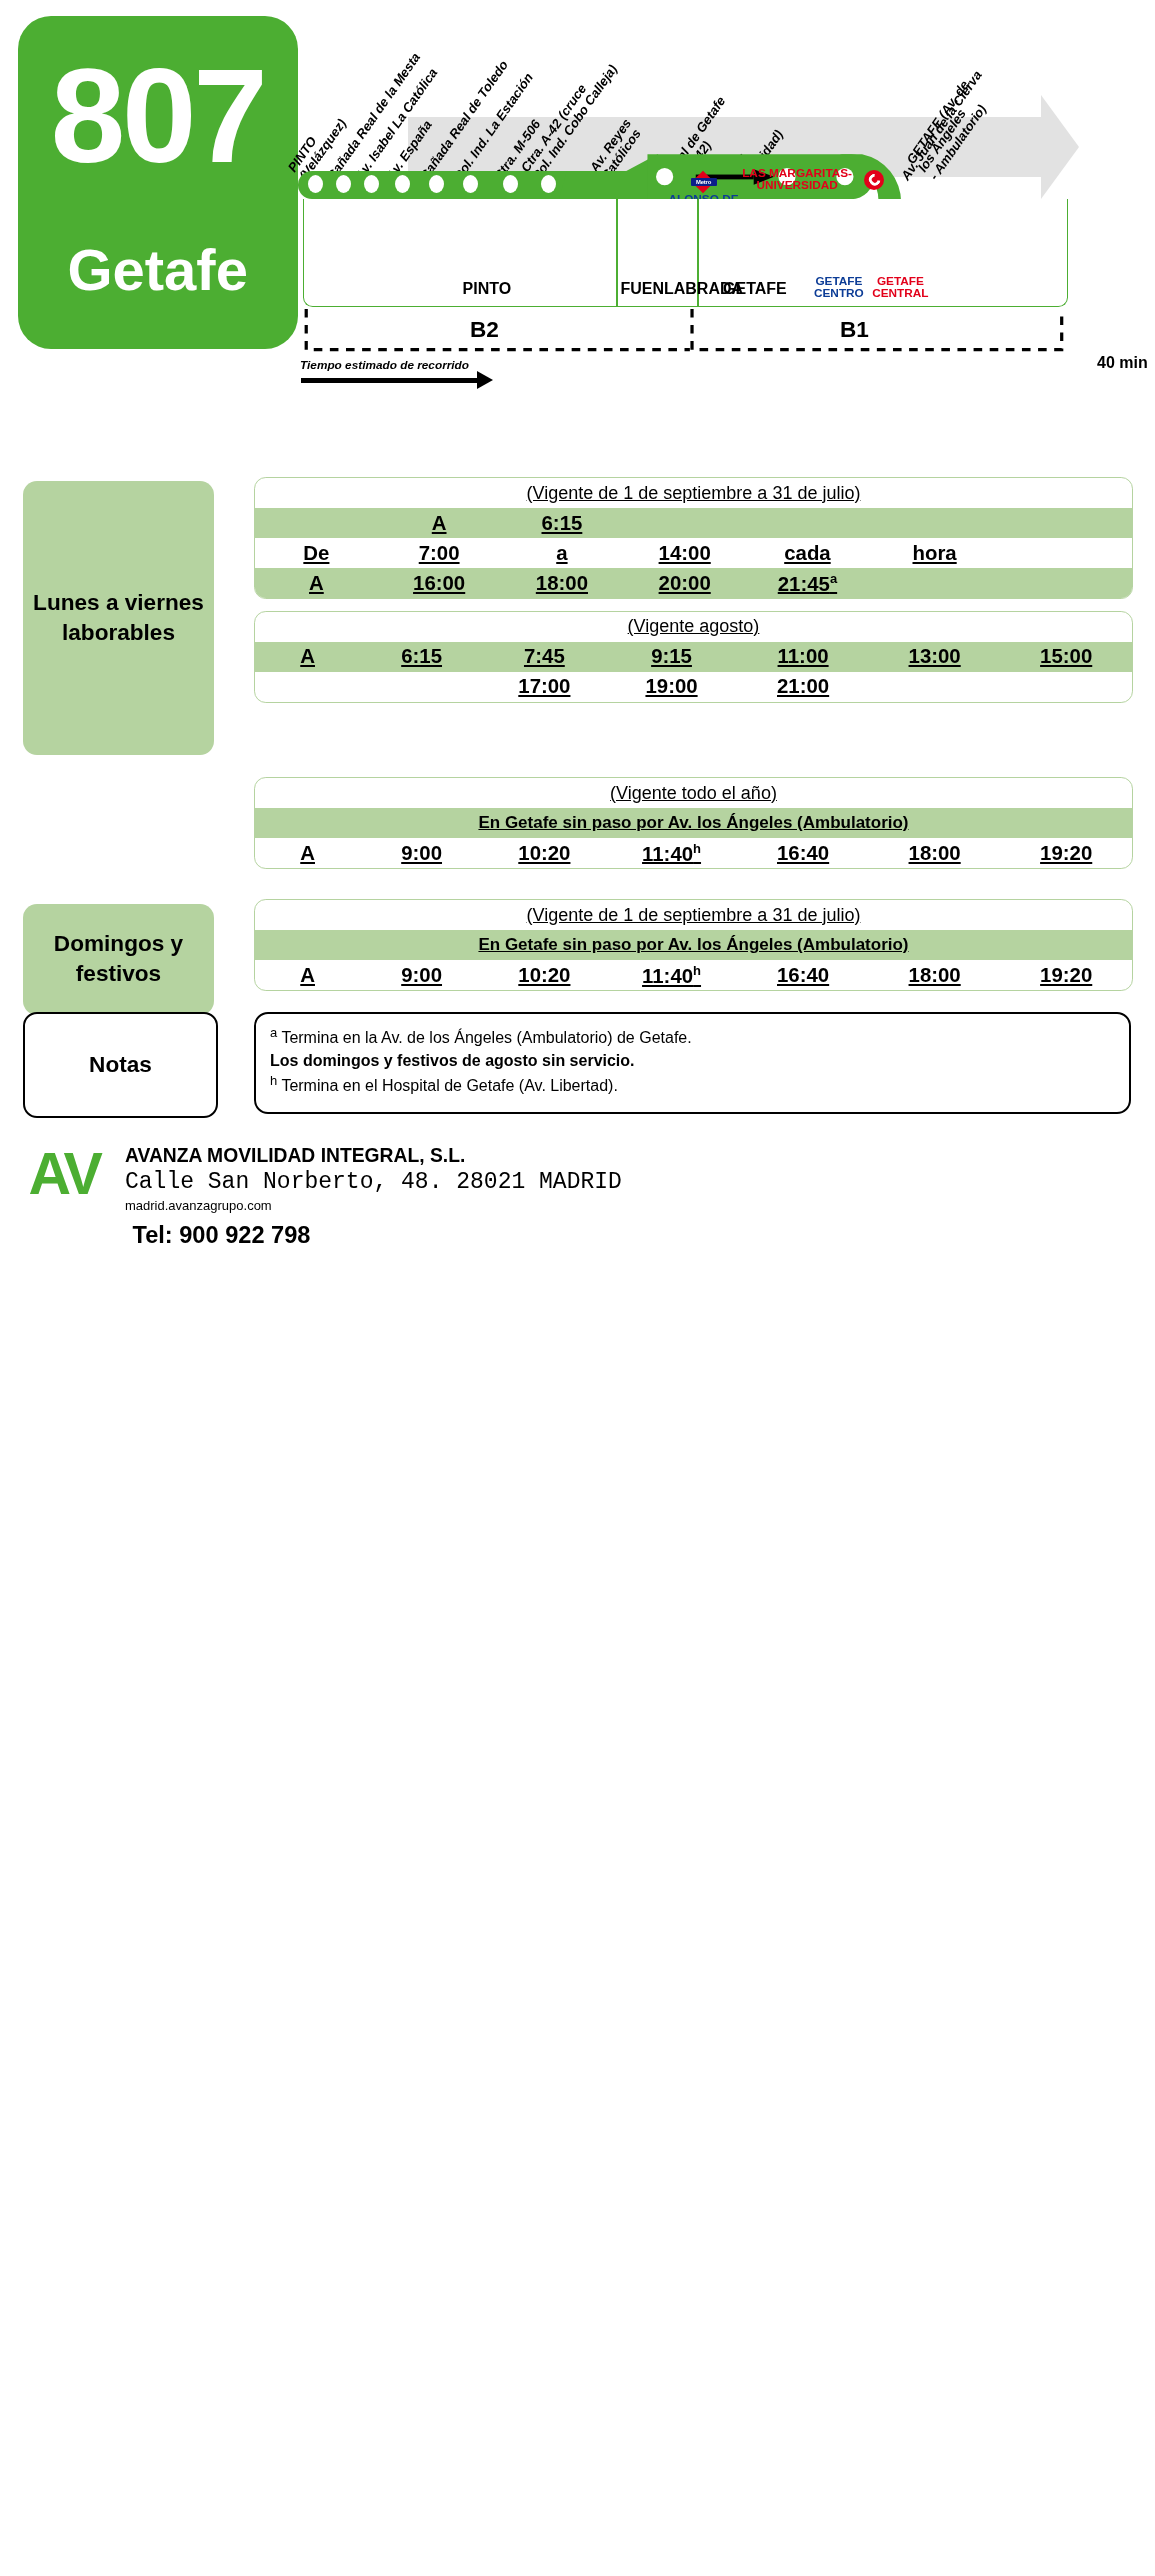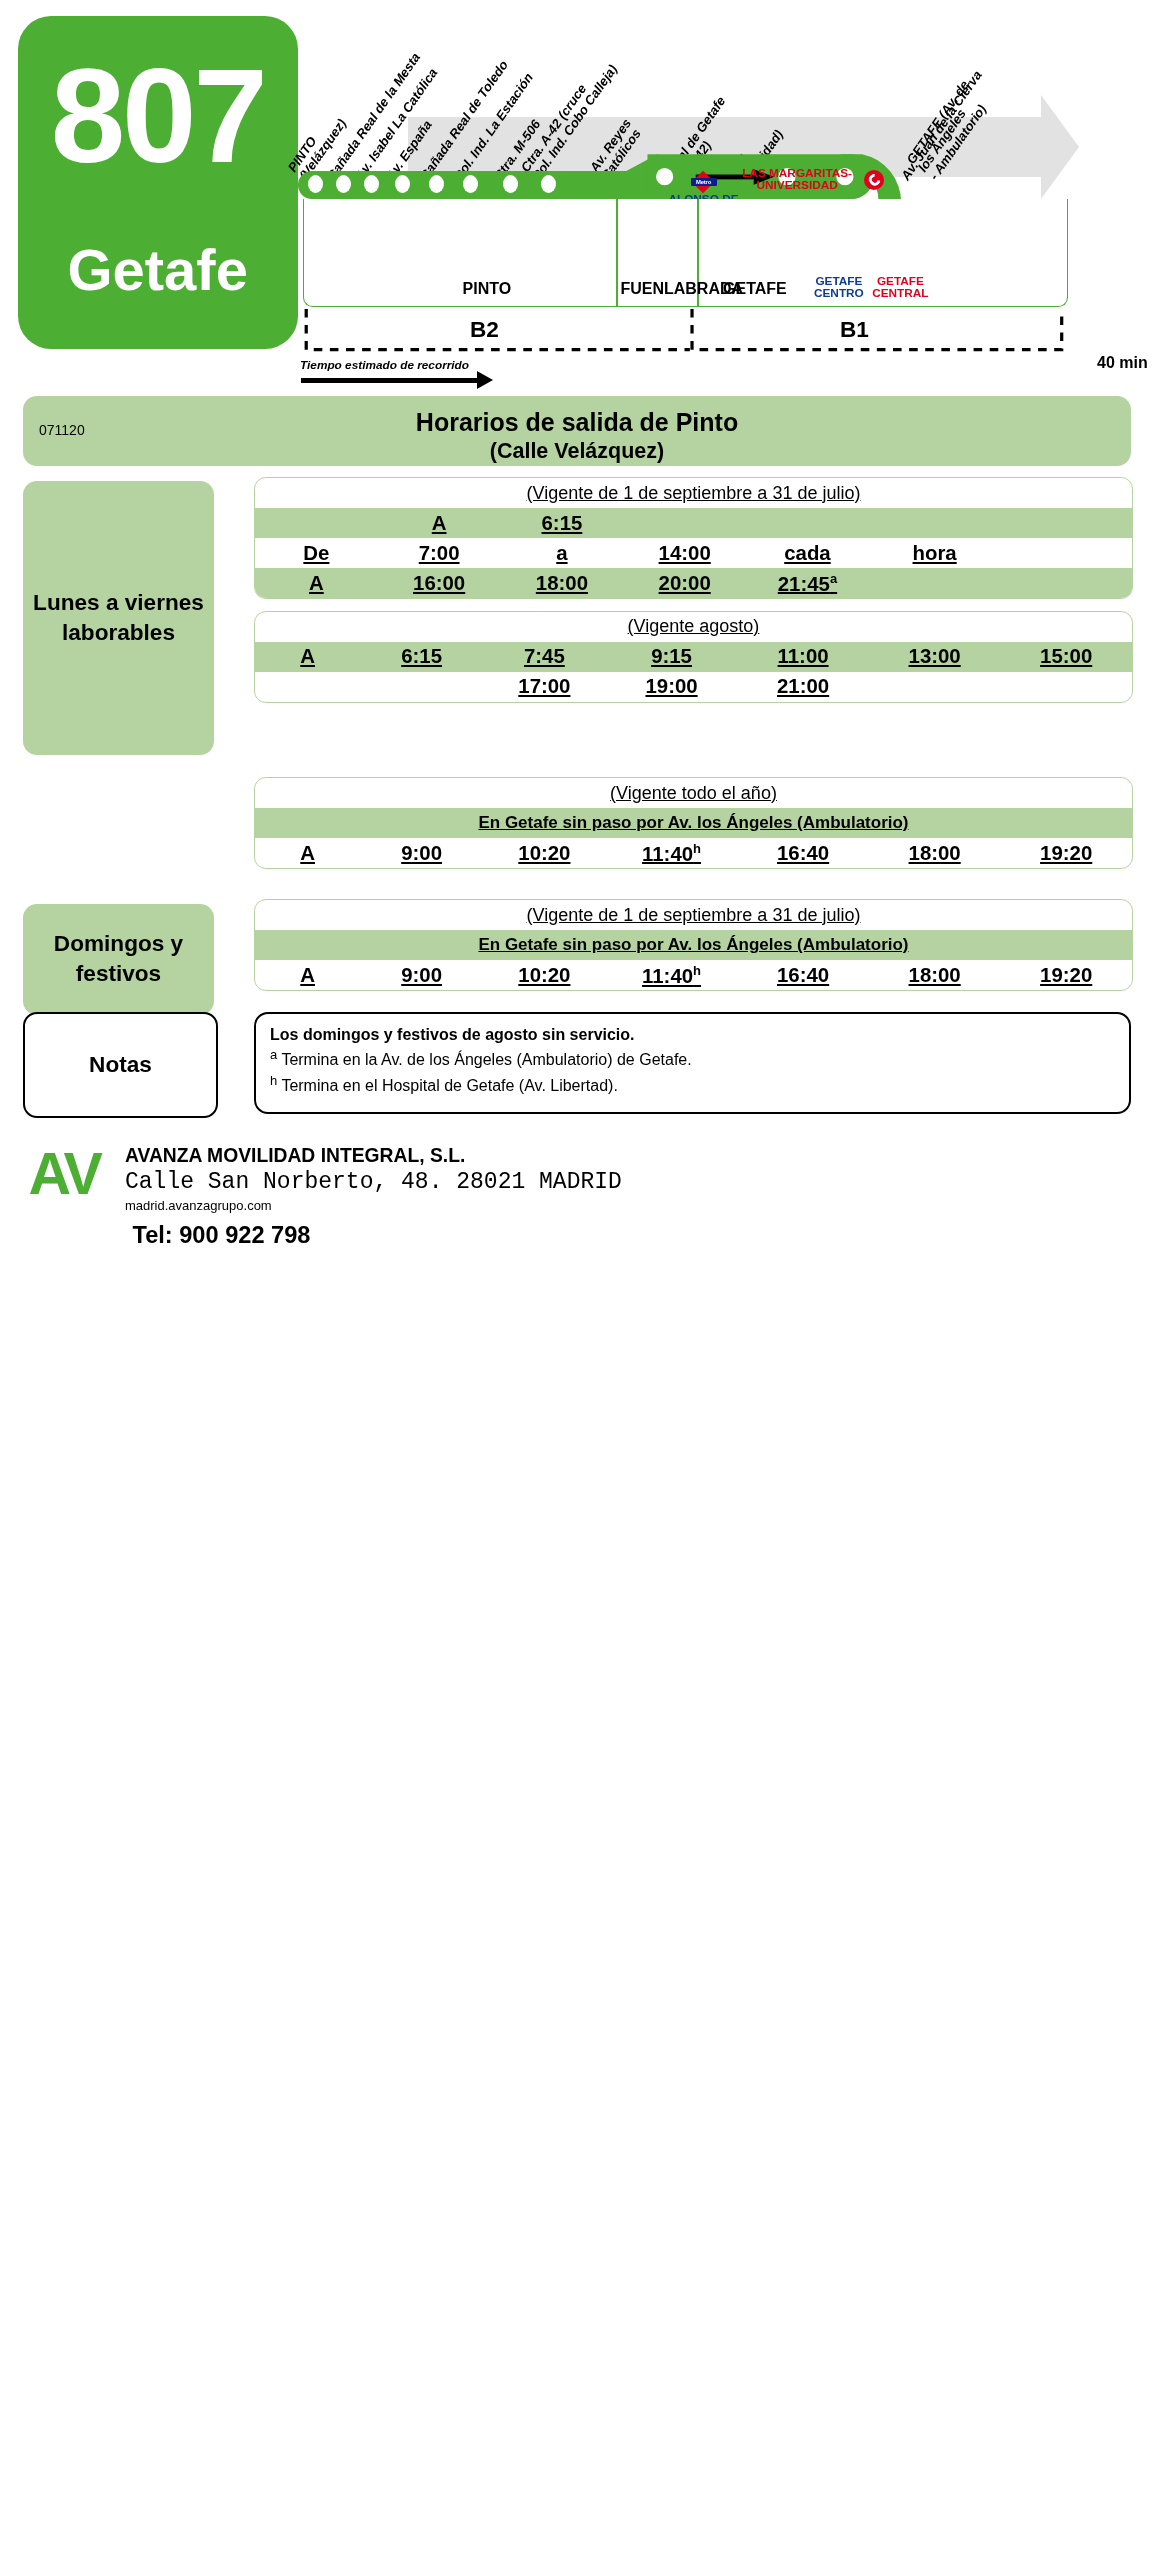--- a/index.html
+++ b/index.html
@@ -300,27 +300,20 @@
       </svg>
       <div class="zonelabel" style="left:172px;top:307px;">B2</div>
       <div class="zonelabel" style="left:542px;top:307px;">B1</div>
 
       <div class="timeinfo">Tiempo estimado de recorrido</div>
       <div class="time40">40 min</div>
       <div class="timearrow"></div>
     </div>
   </div>
 
-  <div class="titlebar">
-    <div class="titlecode">071120</div>
-    <div class="titlemain">
-      <span>Horarios de salida de Pinto</span>
-      <span class="titlesub">(Calle Velázquez)</span>
-    </div>
-  </div>
 
   <div class="schedule">
 
     <div class="daygroup" style="height:284px;">
       <div class="daylabel" style="top:4.3px;height:274px;">Lunes a viernes laborables</div>
       <div class="tables" style="top:0;">
 
         <div class="tbl">
           <div class="trow center">
             <span class="note-row">(Vigente de 1 de septiembre a 31 de julio)</span>
@@ -422,26 +415,26 @@
             <span class="cell" style="width:15%;">19:20</span>
           </div>
         </div>
       </div>
     </div>
   </div>
 
   <div class="notas">
     <div class="notaslabel">Notas</div>
     <div class="notasbox">
-      <div class="notaline bold">
-        <span>Los domingos y festivos de agosto sin servicio.</span>
-      </div>
       <div class="notaline">
         <sup>a</sup>
         <span>Termina en la Av. de los Ángeles (Ambulatorio) de Getafe.</span>
+      </div>
+      <div class="notaline bold">
+        <span>Los domingos y festivos de agosto sin servicio.</span>
       </div>
       <div class="notaline">
         <sup>h</sup>
         <span>Termina en el Hospital de Getafe (Av. Libertad).</span>
       </div>
     </div>
   </div>
 
   <div class="footer">
     <div class="avlogo">AV</div>

